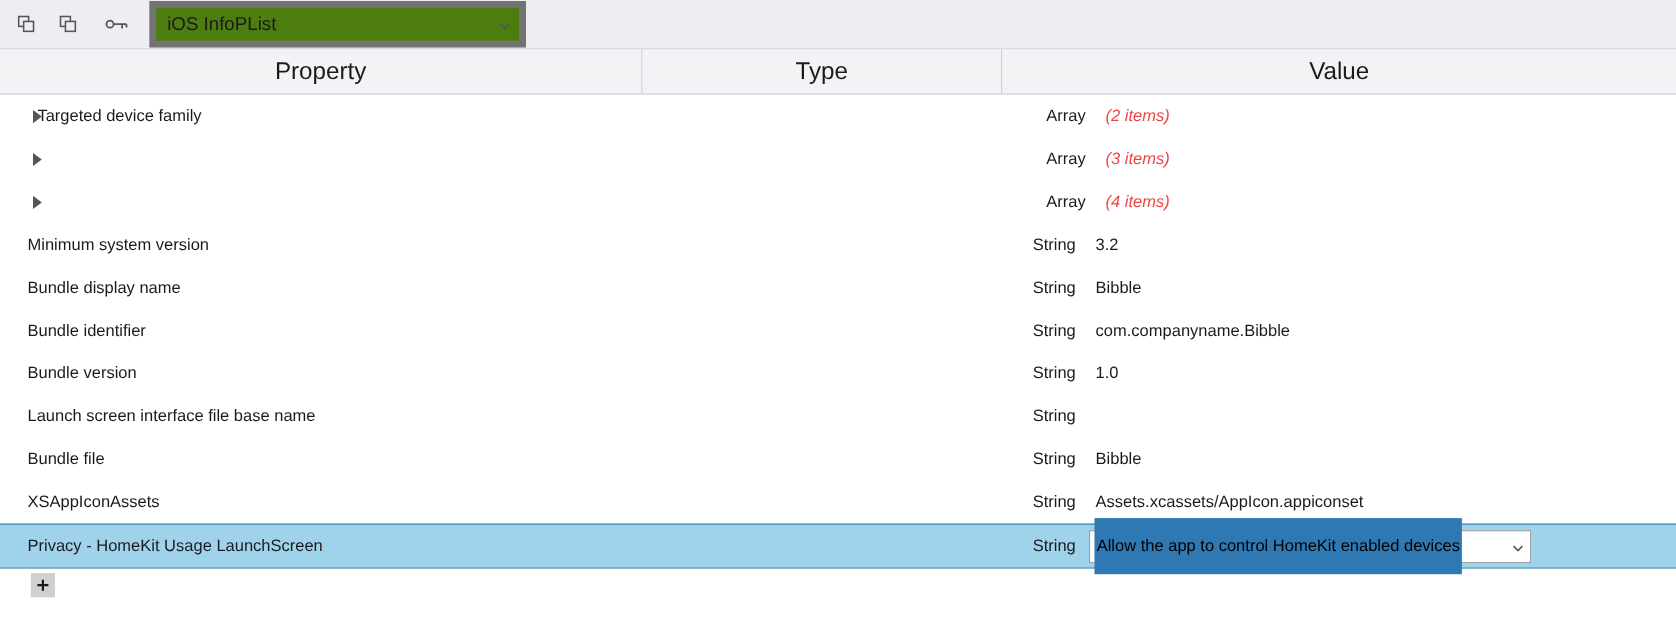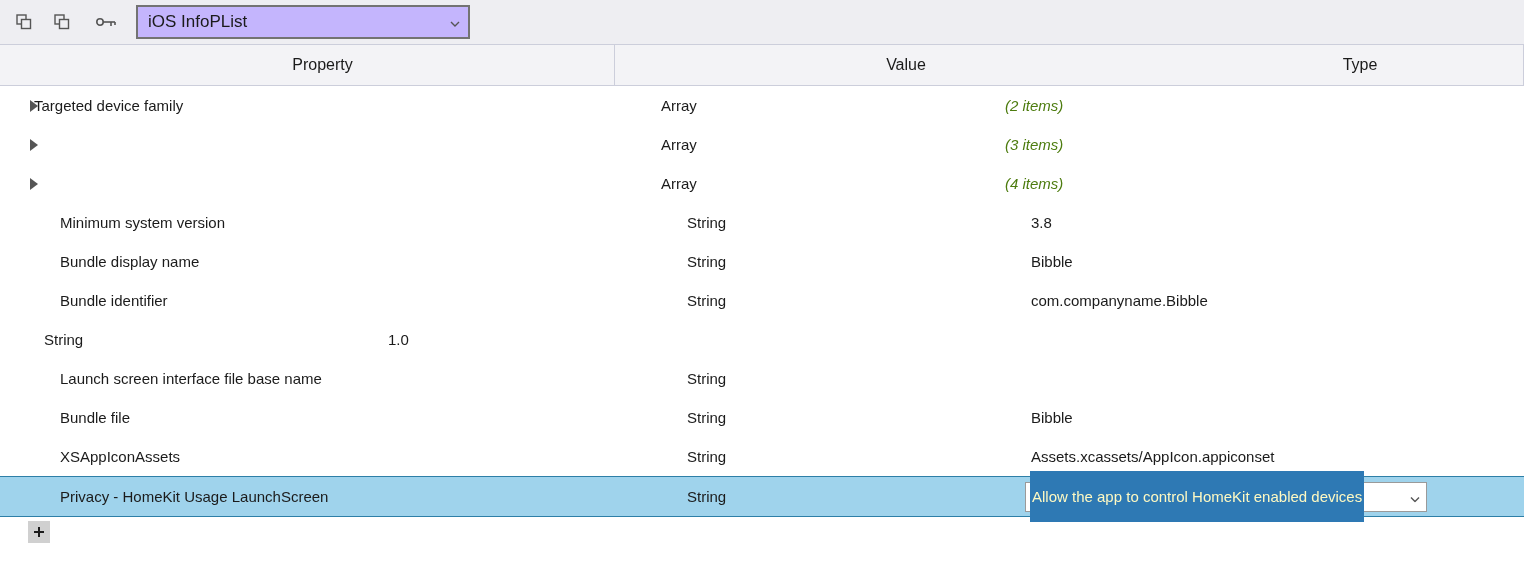--- a/index.html
+++ b/index.html
@@ -23,22 +23,22 @@
   .tb-icon {
     width: 28px;
     height: 28px;
     display: flex;
     align-items: center;
     justify-content: center;
     color: #555;
   }
   .tb-icon svg, .tb-icon .glyph { pointer-events: none; }
   .scope-dd {
-    background: #c4b5fd;
-    border: 2px solid #737373;
+    background: #4d7c0f;
+    border: 6px solid #737373;
     height: 30px;
     min-width: 310px;
     display: flex;
     align-items: center;
     padding: 0 10px;
     font-size: 17px;
     color: #1b1b1b;
     position: relative;
   }
   .scope-dd .chev {
@@ -55,67 +55,66 @@
     border-bottom: 1px solid #cccedb;
     color: #1b1b1b;
   }
   .col-prop { width: 583px; border-right: 1px solid #cccedb; }
   .col-type { width: 326px; border-right: 1px solid #cccedb; }
   .col-val  { flex: 1; }
   .header-cell {
     display: flex;
     align-items: center;
     justify-content: center;
-    font-size: 16px;
-    color: #1b1b1b;
-    margin-left: 31px;
+    font-size: 22px;
+    color: #1b1b1b;
   }
   .rows { }
   .row {
     display: flex;
     height: 39px;
     align-items: center;
   }
   .row.sel {
     background: #9fd3ec;
     border-top: 1px solid #2d7fa7;
     border-bottom: 1px solid #2d7fa7;
     height: 39px;
   }
   .cell { display: flex; align-items: center; height: 100%; }
   .c-prop { width: 583px; padding-left: 34px; position: relative; }
-  .c-type { width: 326px; padding-left: 44px; }
+  .c-type { width: 326px; padding-left: 44px; justify-content: flex-end; }
   .c-val  { flex: 1; padding-left: 18px; position: relative; }
   .exp {
     position: absolute;
     left: 30px;
     top: 50%;
     transform: translateY(-50%);
     width: 0; height: 0;
     border-top: 6px solid transparent;
     border-bottom: 6px solid transparent;
     border-left: 8px solid #555;
   }
   .c-prop.has-exp { }
-  .c-prop.no-exp  { padding-left: 60px; }
-  .italic-gray { color: #4d7c0f; font-style: italic; text-align: center; }
+  .c-prop.no-exp  { padding-left: 25px; }
+  .italic-gray { color: #ef4444; font-style: italic; text-align: center; }
   .val-editor {
     background: #ffffff;
     border: 1px solid #9a9a9a;
     height: 28px;
     width: 390px;
     display: flex;
     align-items: center;
     padding: 0 6px 0 4px;
     position: relative;
     margin-left: -6px;
   }
   .val-editor .txt {
     background: #2e79b4;
-    color: #fef9c3;
+    color: #000000;
     padding: 17px 2px;
   }
   .val-editor .echev {
     position: absolute;
     right: 6px;
     top: 50%;
     transform: translateY(-50%);
     color: #555;
   }
   .add-row {
@@ -166,25 +165,25 @@
           <path d="M1 1 L5 5 L9 1" fill="none" stroke="#555" stroke-width="1.4"></path>
         </svg>
     </span>
   </div>
 </div>
 
 <div class="header-row">
   <div class="header-cell col-prop">
       <span>Property</span>
     </div>
+  <div class="header-cell col-type">
+      <span>Type</span>
+    </div>
   <div class="header-cell col-val">
       <span>Value</span>
-    </div>
-  <div class="header-cell col-type">
-      <span>Type</span>
     </div>
 </div>
 
 <div class="rows" id="rows-container">
     <div class="row">
       <div class="cell c-prop has-exp">
         <div class="exp"></div>
         <span>Targeted device family</span>
       </div>
       <div class="cell c-type">
@@ -217,21 +216,21 @@
       </div>
     </div>
     <div class="row">
       <div class="cell c-prop no-exp">
         <span>Minimum system version</span>
       </div>
       <div class="cell c-type">
         <span>String</span>
       </div>
       <div class="cell c-val">
-        <span>3.8</span>
+        <span>3.2</span>
       </div>
     </div>
     <div class="row">
       <div class="cell c-prop no-exp">
         <span>Bundle display name</span>
       </div>
       <div class="cell c-type">
         <span>String</span>
       </div>
       <div class="cell c-val">
@@ -243,20 +242,23 @@
         <span>Bundle identifier</span>
       </div>
       <div class="cell c-type">
         <span>String</span>
       </div>
       <div class="cell c-val">
         <span>com.companyname.Bibble</span>
       </div>
     </div>
     <div class="row">
+      <div class="cell c-prop no-exp">
+        <span>Bundle version</span>
+      </div>
       <div class="cell c-type">
         <span>String</span>
       </div>
       <div class="cell c-val">
         <span>1.0</span>
       </div>
     </div>
     <div class="row">
       <div class="cell c-prop no-exp">
         <span>Launch screen interface file base name</span>

